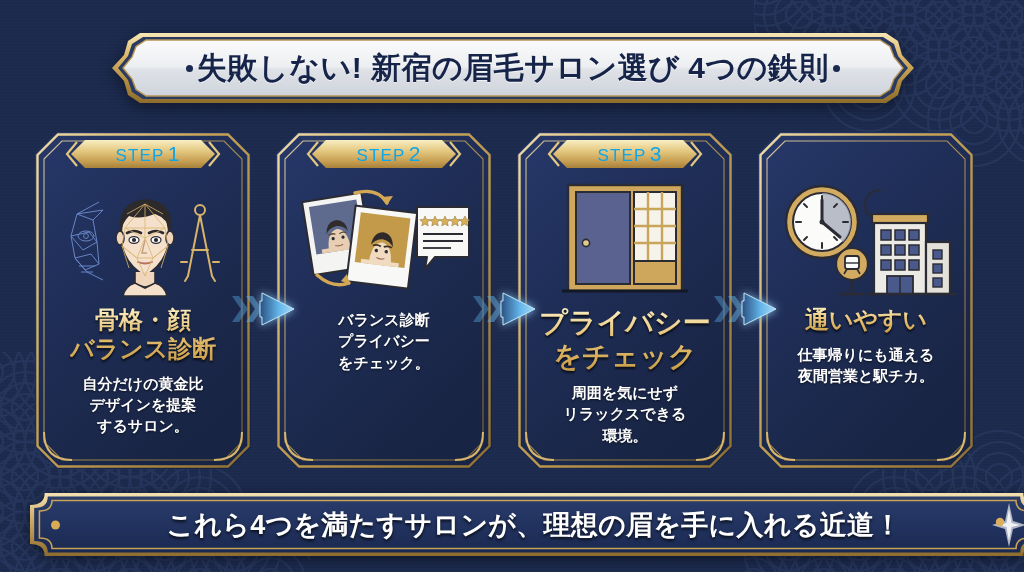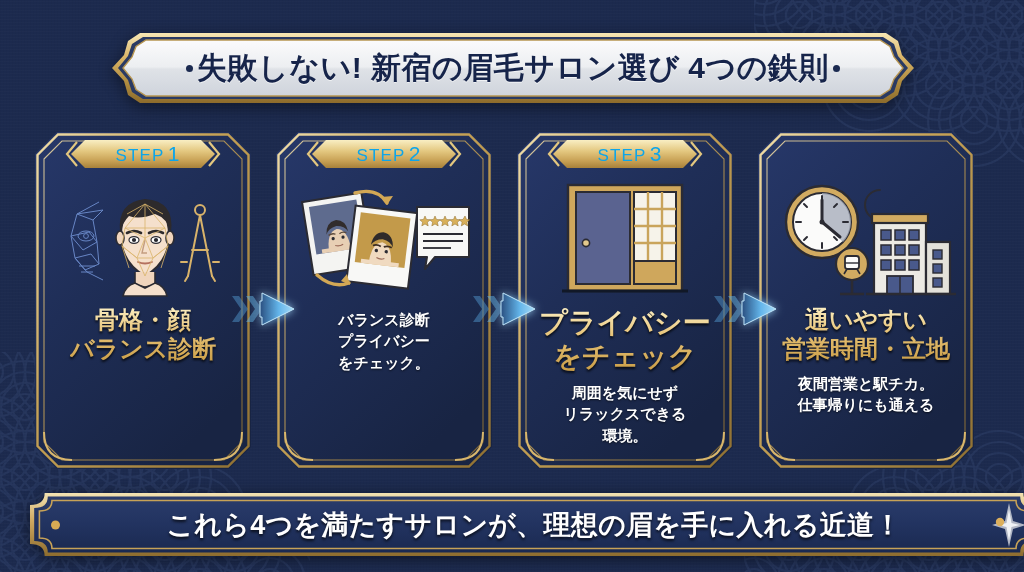--- a/index.html
+++ b/index.html
@@ -335,20 +335,25 @@
             <path d="M129,96 L126,101 M153,96 L156,101"></path>
             <path d="M133,70 L149,70"></path>
             <path d="M128,82 L122,82 M154,82 L160,82"></path>
           </g>
         </svg>
       </div>
       <div class="card-title">
         <div>骨格・顔</div>
         <div>バランス診断</div>
       </div>
+      <div class="card-desc">
+        <div>自分だけの黄金比</div>
+        <div>デザインを提案</div>
+        <div>するサロン。</div>
+      </div>
     </div>
   </div>
 
   <div class="card card-2">
     <svg class="card-frame" viewBox="0 0 216 337" preserveAspectRatio="none">
       <path d="M0,22 L22,0 L194,0 L216,22 L216,315 L194,337 L22,337 L0,315 Z" fill="url(#cardBg)"></path>
       <path d="M2.5,23 L23,2.5 L193,2.5 L213.5,23 L213.5,314 L193,334.5 L23,334.5 L2.5,314 Z" fill="none" stroke="url(#cardGold)" stroke-width="2.4"></path>
       <path d="M9,27 L27,9 L189,9 L207,27 L207,310 L189,328 L27,328 L9,310 Z" fill="none" stroke="url(#cardGold)" stroke-width="1.1" opacity=".85"></path>
       <path d="M9,300 Q9,328 37,328" fill="none" stroke="#d8b66c" stroke-width="2"></path>
       <path d="M207,300 Q207,328 179,328" fill="none" stroke="#d8b66c" stroke-width="2"></path>
@@ -529,25 +534,24 @@
           <rect x="69" y="76" width="14" height="13" rx="2.5" fill="#fbfbfa" stroke="#2b2b33" stroke-width="1.8"></rect>
           <path d="M69,83 L83,83" stroke="#2b2b33" stroke-width="1.4"></path>
           <path d="M71,89 L68,94 M81,89 L84,94" stroke="#2b2b33" stroke-width="1.6"></path>
           <path d="M76,100 L76,114" stroke="#2b2b33" stroke-width="2.6"></path>
           <path d="M64,114 L88,114" stroke="#2b2b33" stroke-width="2.6"></path>
           <path d="M90,114 L180,114" stroke="#2b2b33" stroke-width="2.6"></path>
         </svg>
       </div>
       <div class="card-title">
         <div>通いやすい</div>
-        <div>営業時間・立地</div>
       </div>
       <div class="card-desc">
+        <div>仕事帰りにも通える</div>
         <div>夜間営業と駅チカ。</div>
-        <div>仕事帰りにも通える</div>
       </div>
     </div>
   </div>
 
   <svg class="arrow arrow-1" viewBox="0 0 78 46">
     <defs>
       <linearGradient id="arrGrad" x1="0" y1="0" x2="1" y2="0">
         <stop offset="0%" stop-color="#2a4f80"></stop>
         <stop offset="55%" stop-color="#63b5ea"></stop>
         <stop offset="100%" stop-color="#a9dcf8"></stop>

